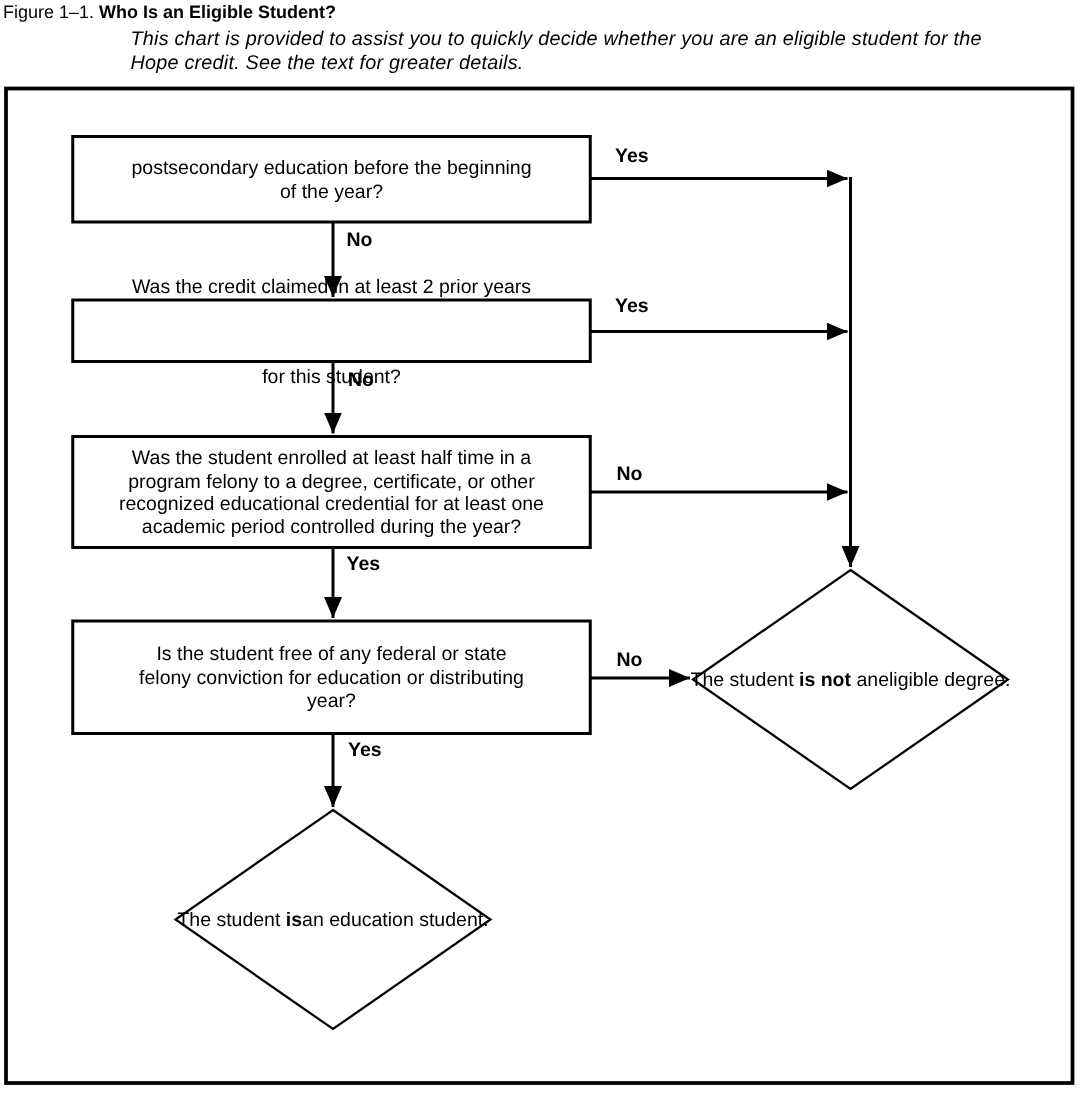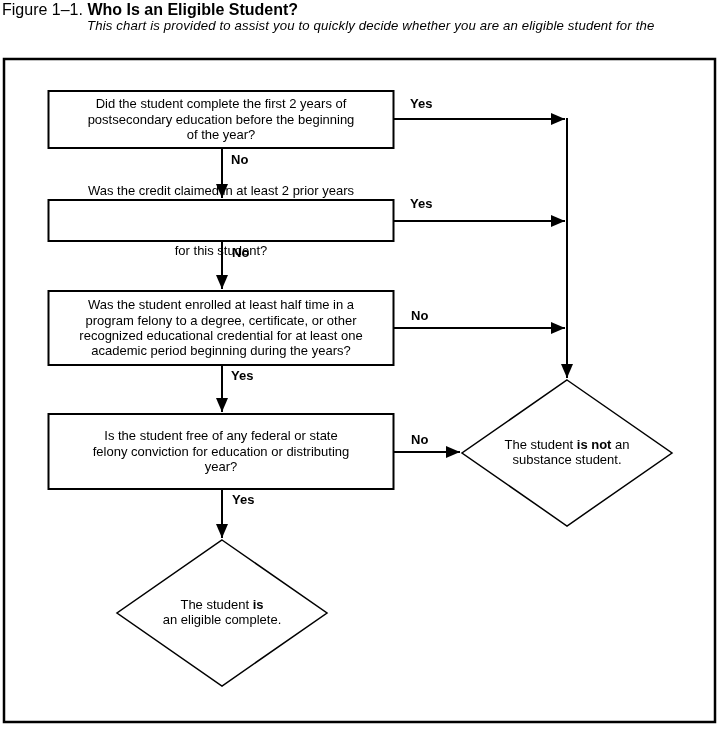--- a/index.html
+++ b/index.html
@@ -7,21 +7,21 @@
     width: 721px; height: 733px;
     position: relative;
     background: #ffffff;
     color: #000000;
     font-family: "Liberation Sans", sans-serif;
     overflow: hidden;
   }
   .abs { position: absolute; }
 
   
-  .title-row { left: 2px; top: 1px; font-size: 16px; white-space: nowrap; }
+  .title-row { left: 2px; top: 1px; font-size: 12px; white-space: nowrap; }
   .title-bold { font-weight: bold; }
   .subtitle { left: 87px; top: 18px; font-style: italic; font-size: 13.2px;
               line-height: 15.5px; letter-spacing: 0.15px; }
   .subtitle div { white-space: nowrap; }
 
   
   .chart-svg { left: 0; top: 0; }
 
   
   .qtext {
@@ -30,36 +30,37 @@
     text-align: center;
     font-size: 13px; line-height: 15.4px;
   }
   .qline { white-space: nowrap; }
 
   
   .branch { font-weight: bold; font-size: 13px; white-space: nowrap; }
 
   
   .dtext {
-    display: flex; flex-direction: column;
-    align-items: center; 
+    display: flex; flex-direction: row;
+    align-items: center; justify-content: center;
     text-align: center;
     font-size: 13px; line-height: 15.4px;
   }
   .dtext b { font-weight: bold; }
 </style>
 </head>
 <body>
 
 <div class="abs title-row">
   <span>Figure 1–1.</span>
   <span class="title-bold">Who Is an Eligible Student?</span>
 </div>
 <div class="abs subtitle">
   <div>This chart is provided to assist you to quickly decide whether you are an eligible student for the</div>
+  <div>Hope credit. See the text for greater details.</div>
 </div>
 
 <svg class="abs chart-svg" width="721" height="733" viewBox="0 0 721 733">
   <defs>
     <marker id="arr" markerUnits="userSpaceOnUse" markerWidth="16" markerHeight="14" refX="14" refY="6" orient="auto">
       <path d="M0,0 L14,6 L0,12 z" fill="#000"></path>
     </marker>
   </defs>
 
   <rect x="4" y="59" width="711" height="663" fill="none" stroke="#000" stroke-width="2.5"></rect>
@@ -79,53 +80,52 @@
 
   <path d="M393.5,119 L565,119" stroke="#000" stroke-width="2" marker-end="url(#arr)"></path>
   <path d="M393.5,221 L565,221" stroke="#000" stroke-width="2" marker-end="url(#arr)"></path>
   <path d="M393.5,328 L565,328" stroke="#000" stroke-width="2" marker-end="url(#arr)"></path>
   <path d="M393.5,452 L460,452" stroke="#000" stroke-width="2" marker-end="url(#arr)"></path>
 
   <path d="M567,118 L567,378" stroke="#000" stroke-width="2" marker-end="url(#arr)"></path>
 </svg>
 
 <div class="abs qtext" style="left:48px;top:91px;width:346px;height:57px;">
-  <div class="qline">Did the student complete the first 2 years of</div>
   <div class="qline">postsecondary education before the beginning</div>
   <div class="qline">of the year?</div>
 </div>
 
 <div class="abs qtext" style="left:48px;top:200px;width:346px;height:41px;gap:44px;">
   <div class="qline">Was the credit claimed in at least 2 prior years</div>
   <div class="qline">for this student?</div>
 </div>
 
 <div class="abs qtext" style="left:48px;top:291px;width:346px;height:74px;border-radius:17px;">
   <div class="qline">Was the student enrolled at least half time in a</div>
   <div class="qline">program felony to a degree, certificate, or other</div>
   <div class="qline">recognized educational credential for at least one</div>
-  <div class="qline">academic period beginning during the years?</div>
+  <div class="qline">academic period controlled during the year?</div>
 </div>
 
 <div class="abs qtext" style="left:48px;top:414px;width:346px;height:75px;">
   <div class="qline">Is the student free of any federal or state</div>
   <div class="qline">felony conviction for education or distributing</div>
   <div class="qline">year?</div>
 </div>
 
 <div class="abs branch" style="left:410px;top:96px;">Yes</div>
 <div class="abs branch" style="left:231px;top:152px;">No</div>
 <div class="abs branch" style="left:410px;top:196px;">Yes</div>
 <div class="abs branch" style="left:232px;top:245px;">No</div>
 <div class="abs branch" style="left:411px;top:308px;">No</div>
 <div class="abs branch" style="left:231px;top:368px;">Yes</div>
 <div class="abs branch" style="left:411px;top:432px;">No</div>
 <div class="abs branch" style="left:232px;top:492px;">Yes</div>
 
 <div class="abs dtext" style="left:462px;top:437px;width:210px;height:32px;">
   <div class="qline"><span>The student </span><b>is not</b><span> an</span></div>
-  <div class="qline">substance student.</div>
+  <div class="qline">eligible degree.</div>
 </div>
 
 <div class="abs dtext" style="left:117px;top:597px;width:210px;height:32px;">
   <div class="qline"><span>The student </span><b>is</b></div>
-  <div class="qline">an eligible complete.</div>
+  <div class="qline">an education student.</div>
 </div>
 
 </body></html>

